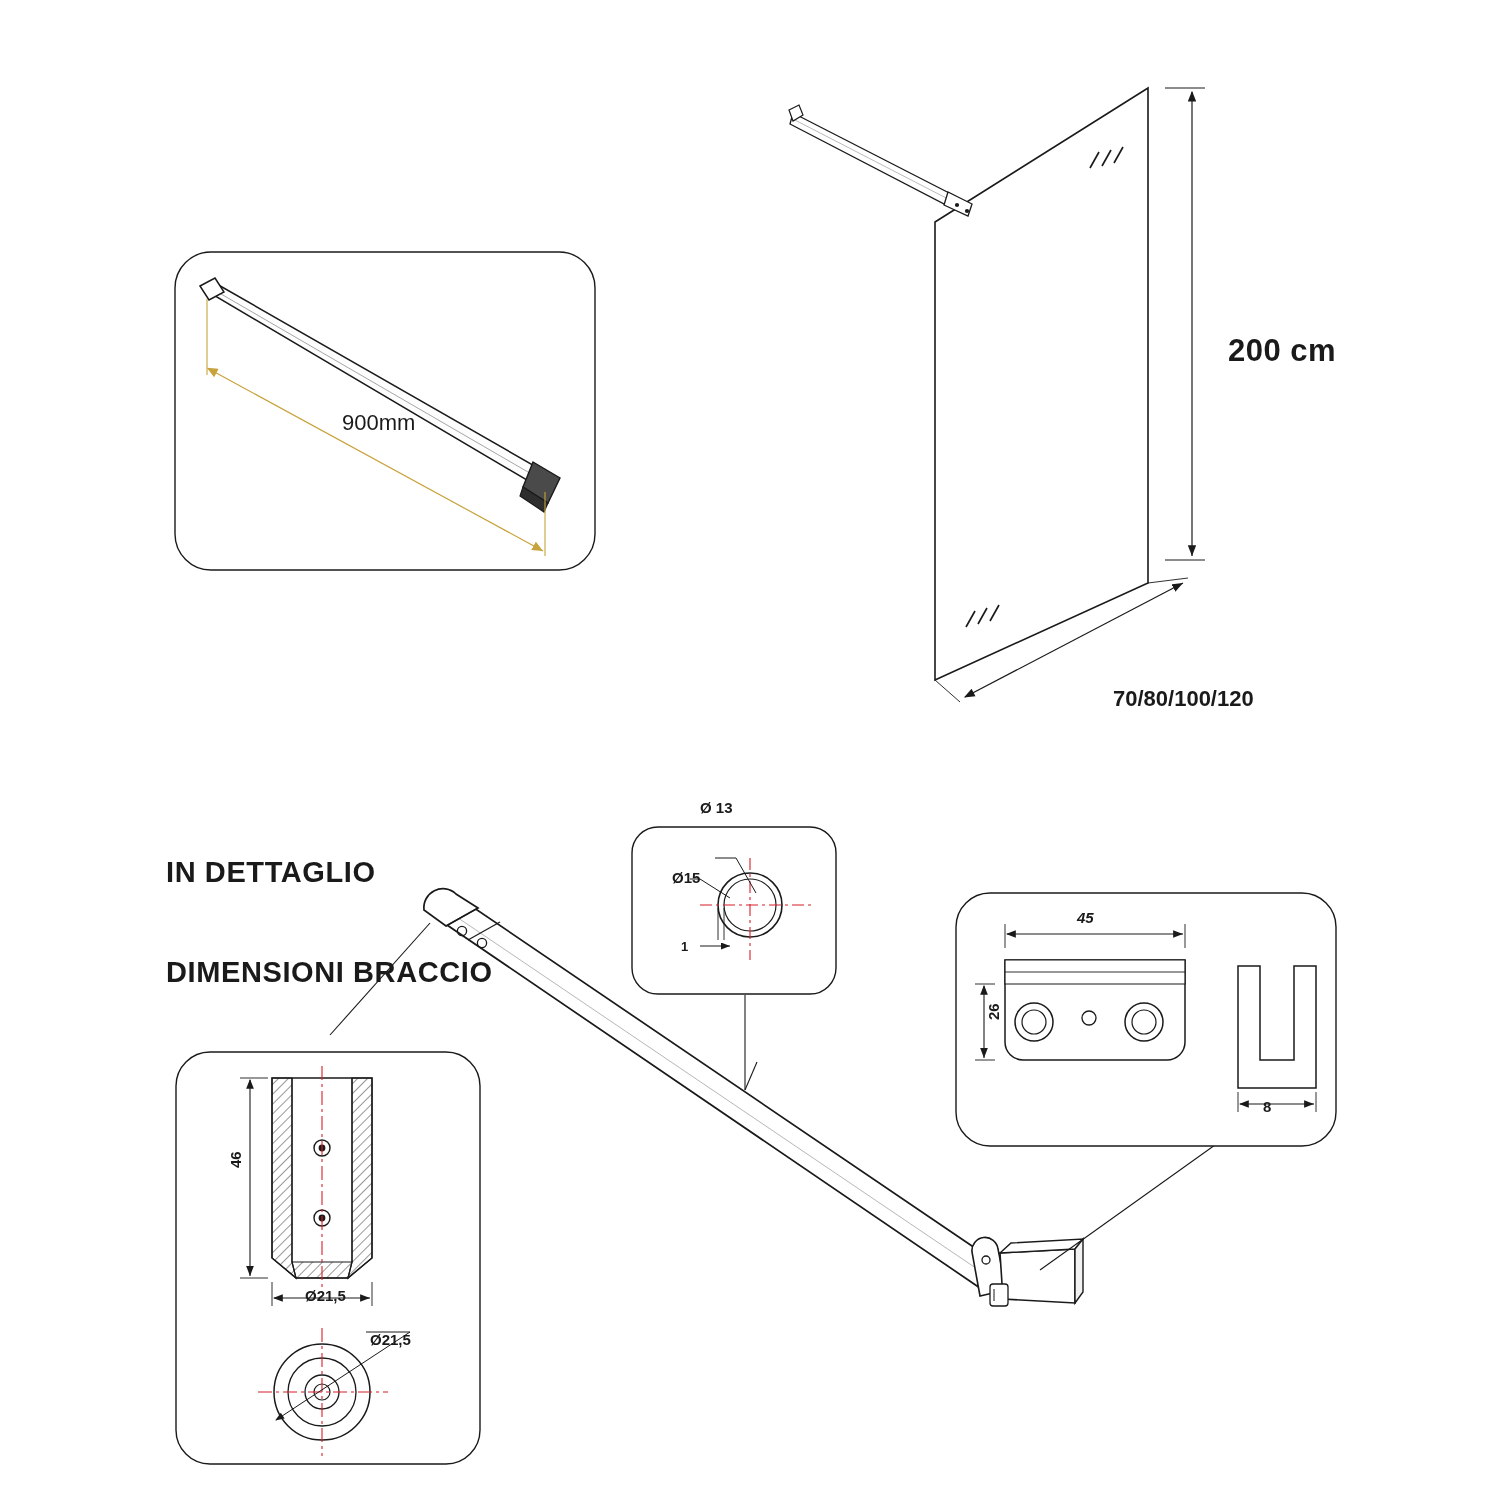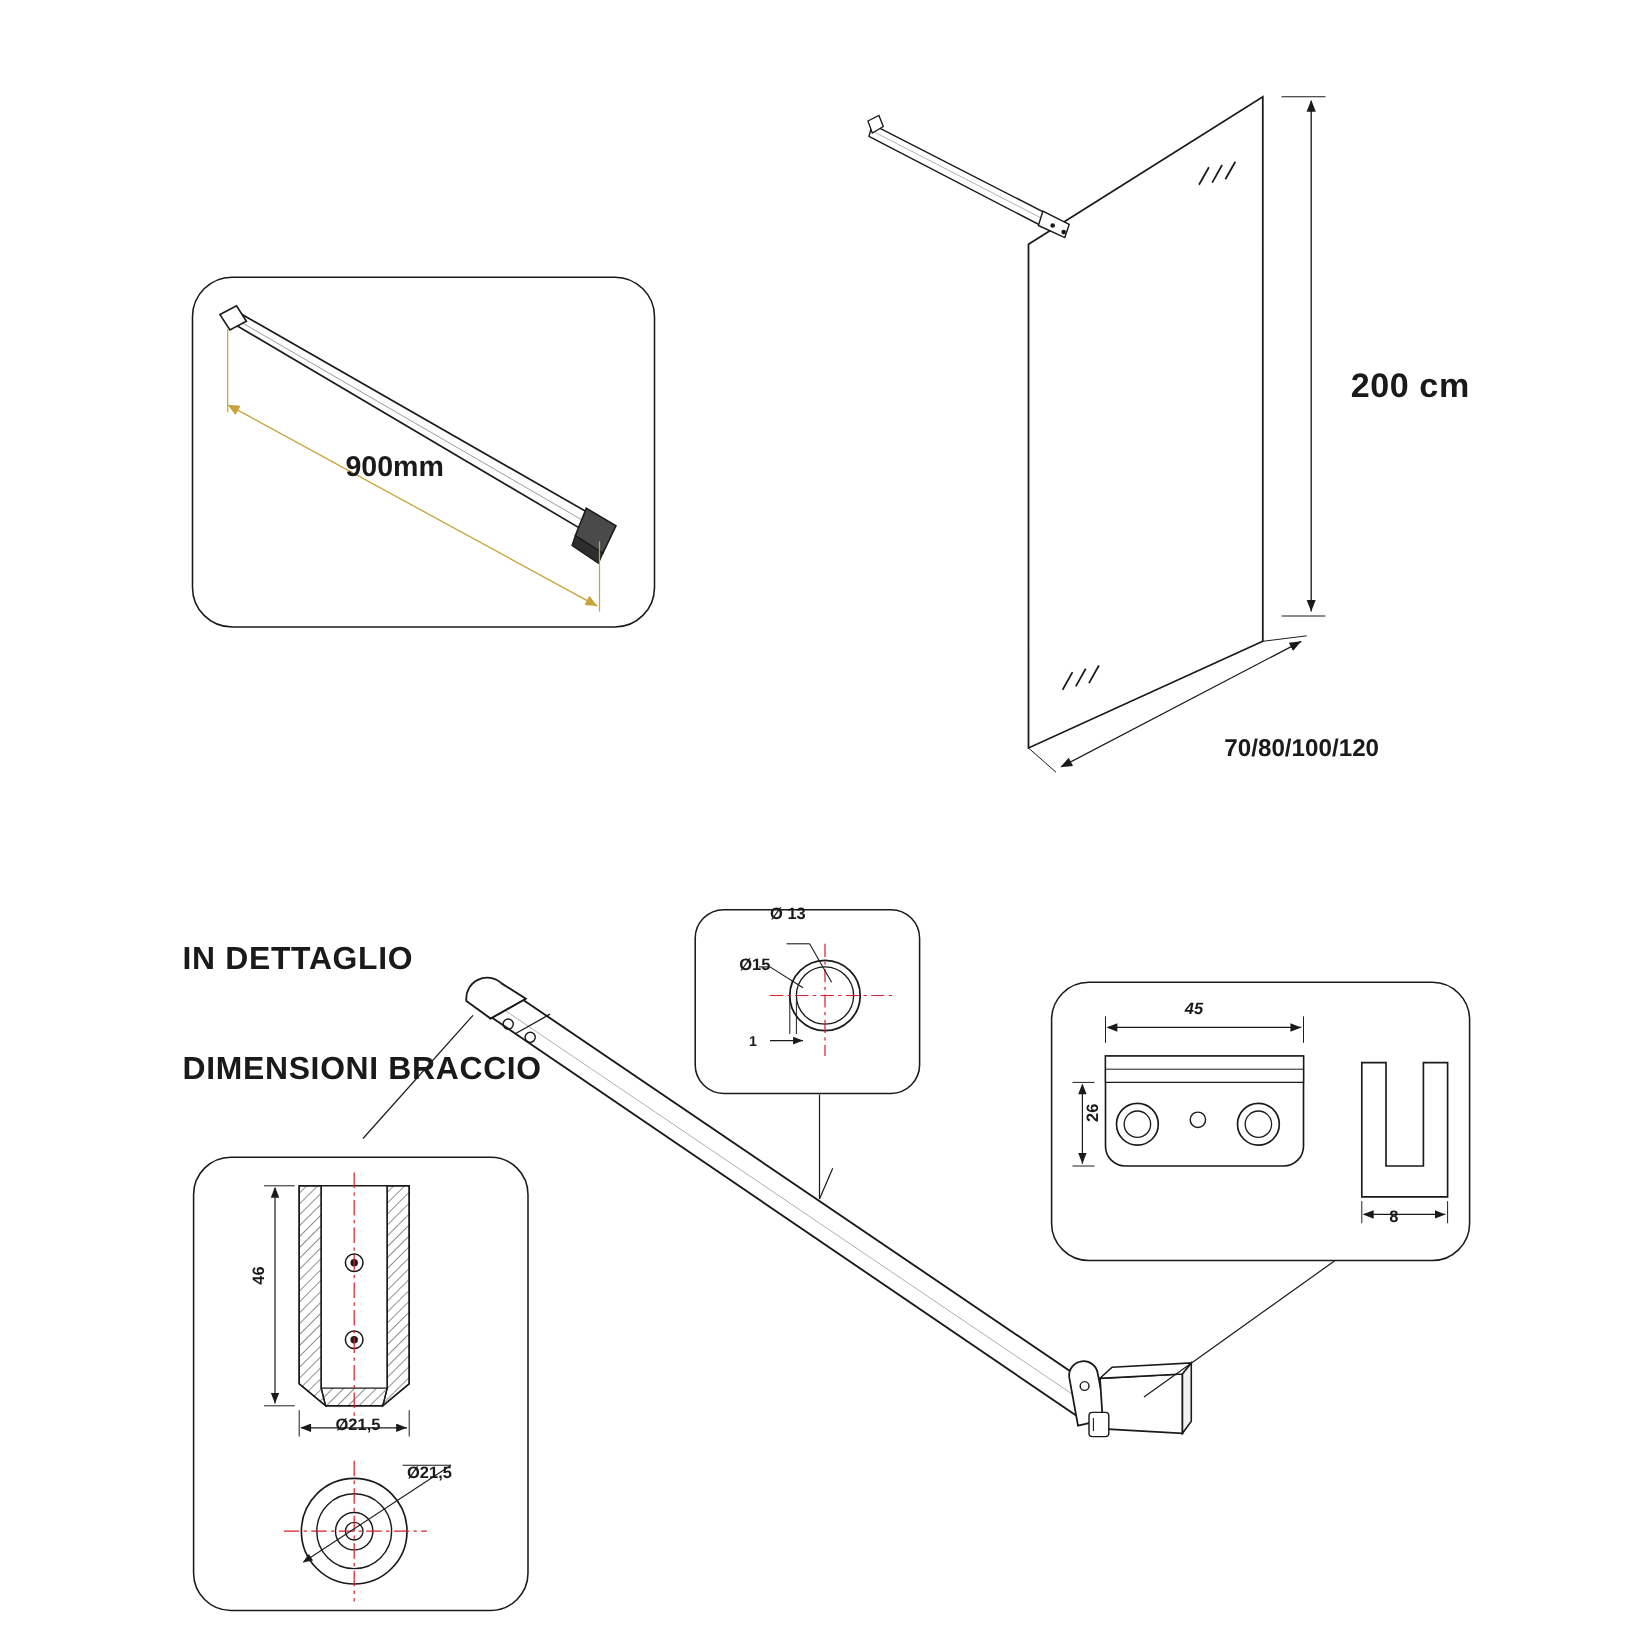--- a/index.html
+++ b/index.html
@@ -35,47 +35,47 @@
   }
   .lbl-200 {
     left: 1228px;
     top: 333px;
     font-size: 31px;
     font-weight: bold;
     letter-spacing: 0.5px;
   }
   .lbl-widths {
     left: 1113px;
-    top: 667px;
+    top: 686px;
     font-size: 22px;
     font-weight: bold;
   }
   .lbl-900 {
-    left: 314px;
+    left: 342px;
     top: 410px;
-    font-size: 26px;
-    font-weight: bold;
+    font-size: 22px;
+    font-weight: normal;
   }
   .lbl-title {
     left: 166px;
     top: 789px;
     font-size: 29px;
     font-weight: bold;
     letter-spacing: 0.6px;
   }
   .dim {
     position: absolute;
     font-size: 15px;
     font-weight: bold;
     white-space: pre;
   }
   .dim-sm {
     font-size: 13px;
   }
-  .d13  { left: 700px; top: 822px; }
+  .d13  { left: 700px; top: 799px; }
   .d15  { left: 672px; top: 869px; text-align: right; }
   .d1   { left: 681px; top: 939px; }
   .d46  { left: 227px; top: 1168px; transform: rotate(-90deg); transform-origin: left top; }
   .d215a{ left: 305px; top: 1287px; }
   .d215b{ left: 370px; top: 1331px; }
   .d45  { left: 1077px; top: 909px; font-style: italic; }
   .d26  { left: 985px; top: 1020px; transform: rotate(-90deg); transform-origin: left top; }
   .d16  { left: 1263px; top: 1098px; }
 </style>
 </head>

